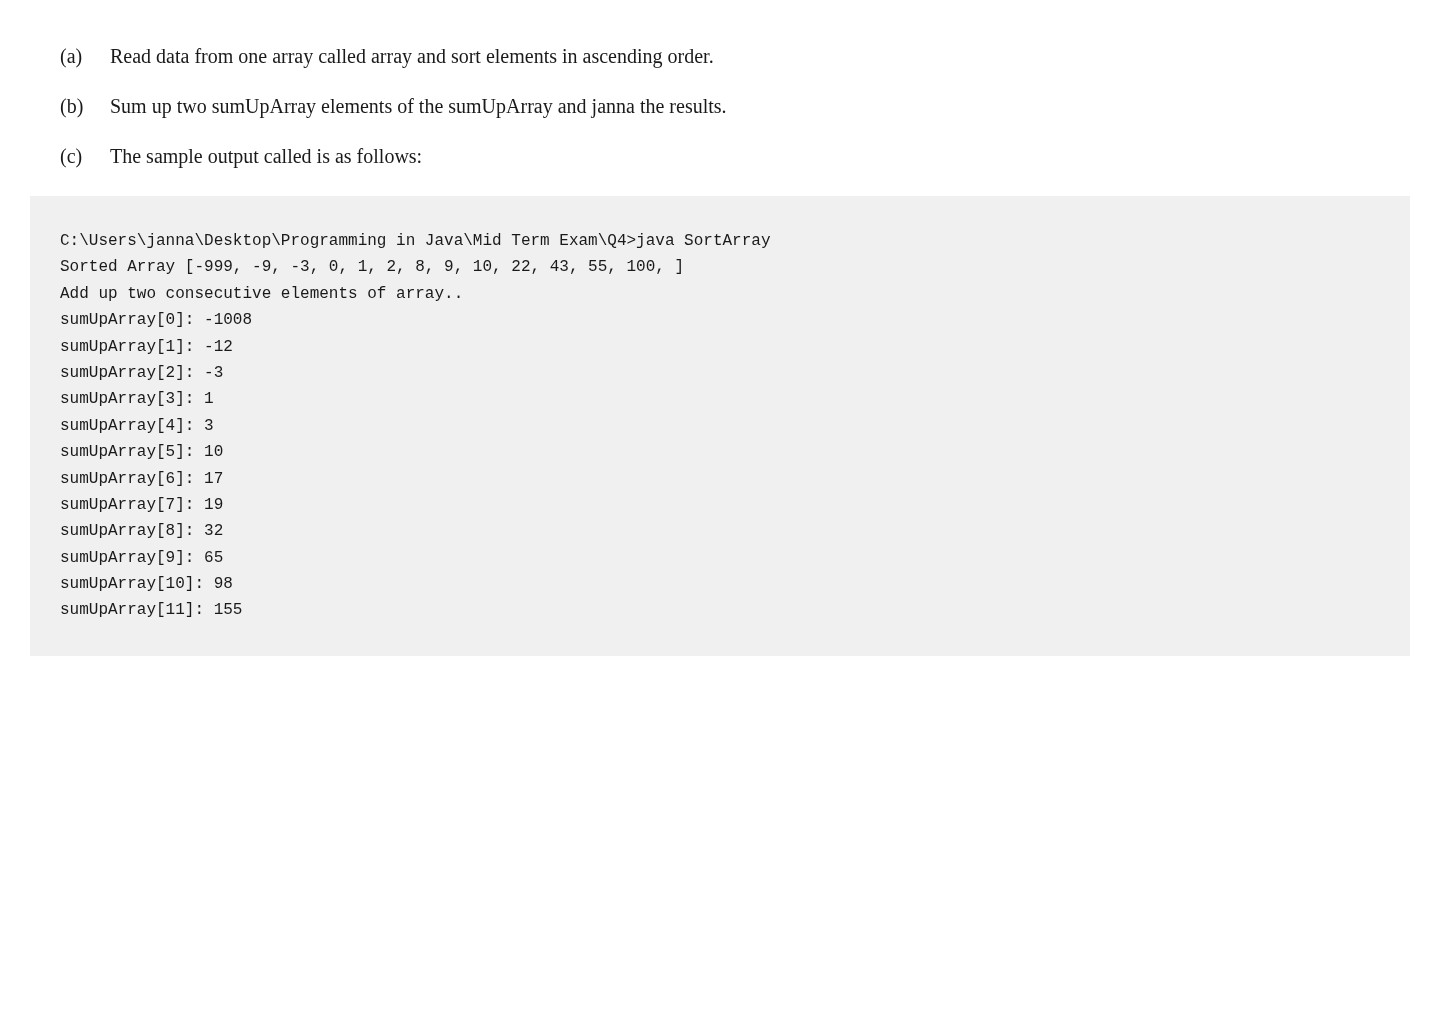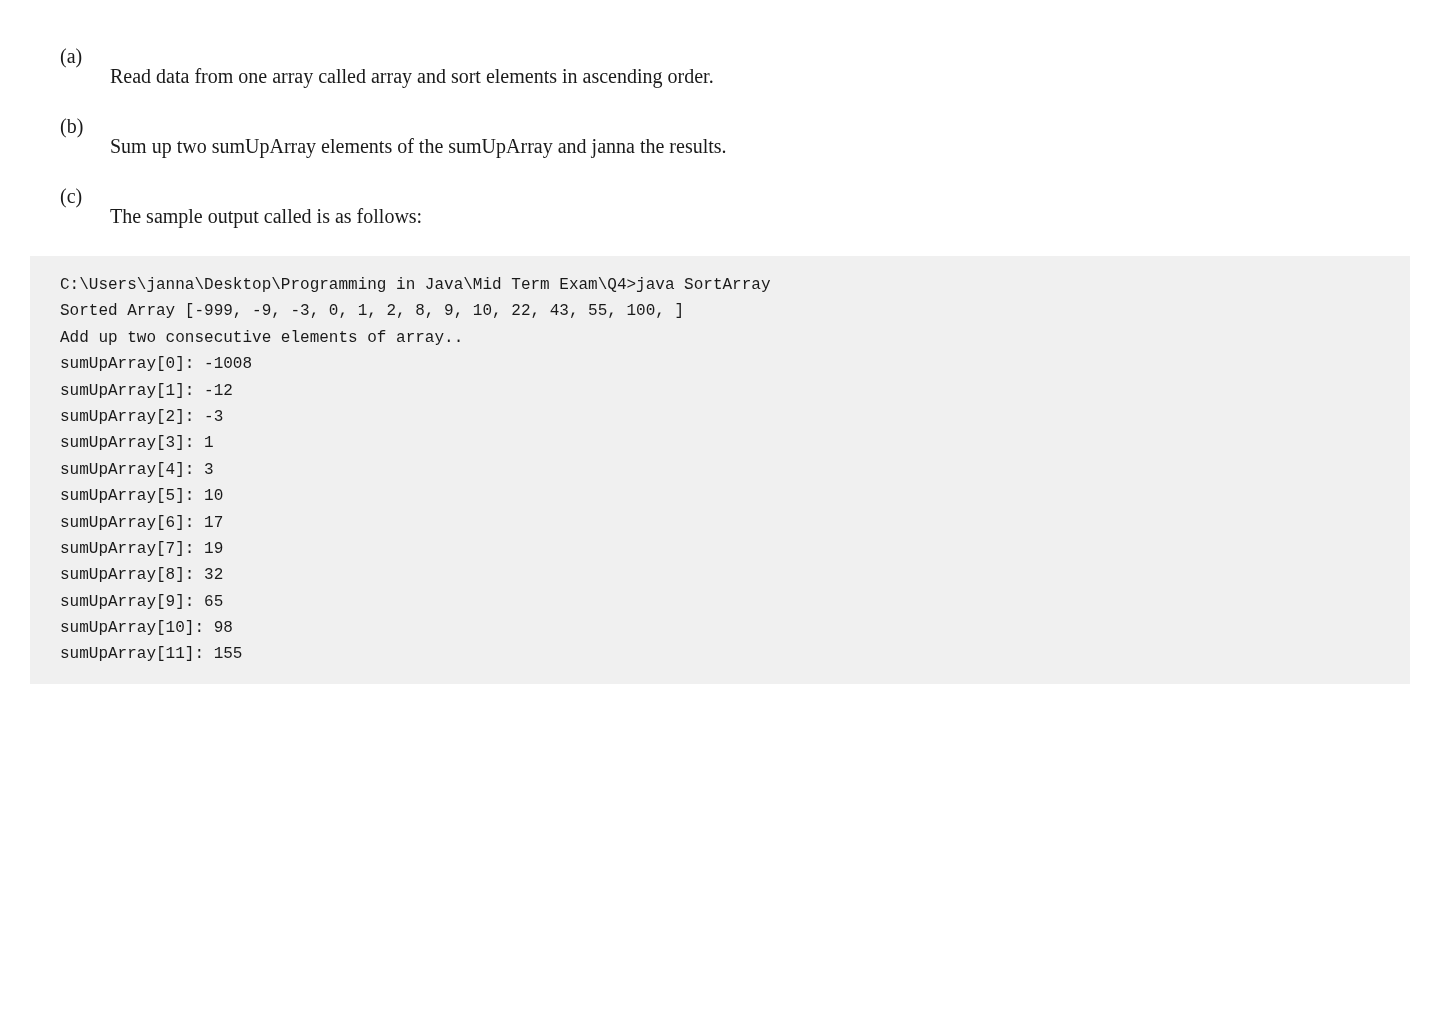--- a/index.html
+++ b/index.html
@@ -50,26 +50,25 @@
       line-height: 1.6;
     }
 
     .list-label {
       min-width: 50px;
       font-weight: normal;
     }
 
     .list-text {
       flex: 1;
-      margin-top: 20px;
     }
 
     .code-block {
       background: #f0f0f0;
-      padding: 16px 30px;
+      padding: 32px 30px;
       font-family: 'Courier New', Courier, monospace;
       font-size: 16px;
       line-height: 1.65;
       margin-top: 20px;
       border: none;
       white-space: pre;
       color: #1a1a1a;
     }
   </style>
 </head>

